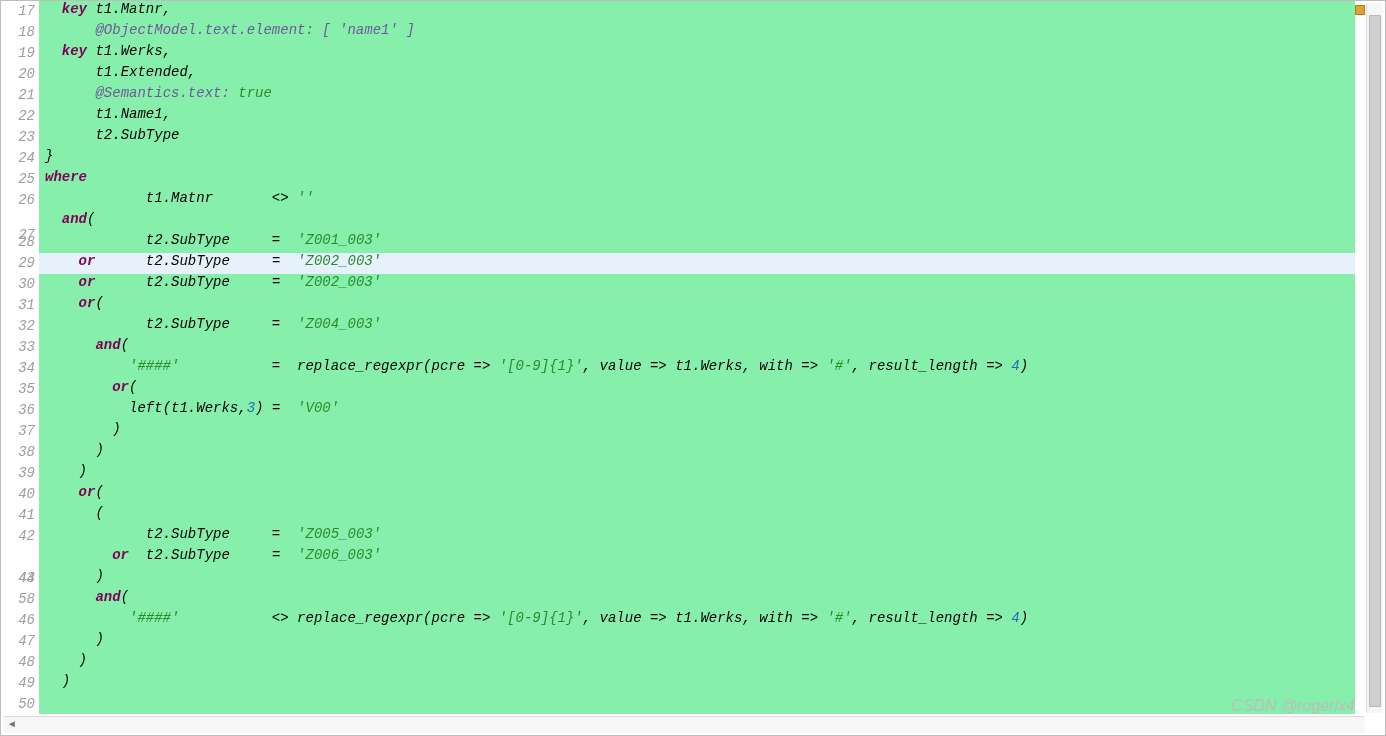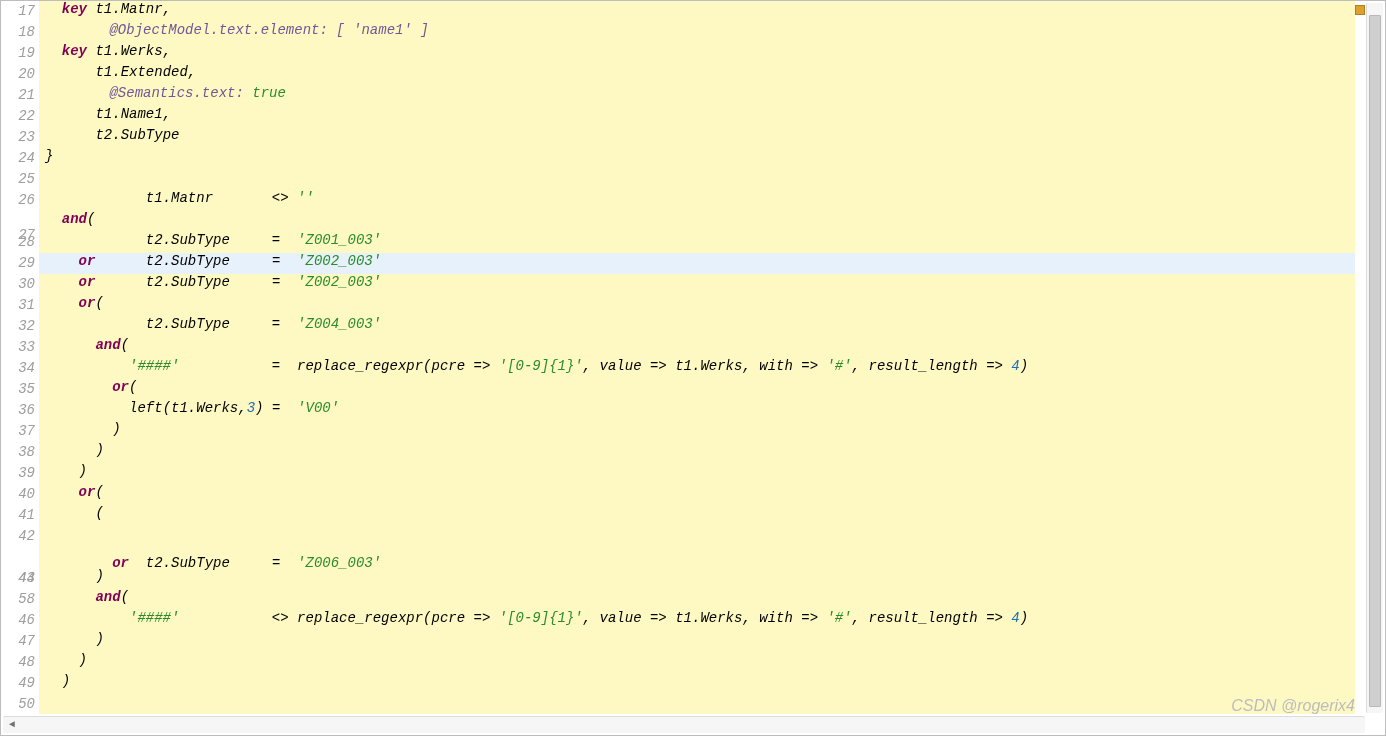--- a/index.html
+++ b/index.html
@@ -23,21 +23,21 @@
   .gutter {
     position: absolute;
     left: 0; top: 0; bottom: 21px;
     width: 38px;
     background: #ffffff;
     border-right: 1px solid #e6e6e6;
   }
   .code-area {
     position: absolute;
     left: 38px; right: 30px; top: 0; bottom: 21px;
-    background: #fef9c3;
+    background: #86efac;
     overflow: hidden;
   }
   .ln {
     position: absolute;
     right: 4px;
     color: #9e9e9e;
     font-size: 14px;
     line-height: 21px;
     height: 21px;
     text-align: right;
@@ -45,21 +45,21 @@
   .code-line {
     white-space: pre;
     height: 21px;
     padding-left: 6px;
   }
   .highlight {
     background: #e6f1fb;
     width: 100%;
   }
   .tok-kw   { color: #7f0055; font-weight: bold; }   
-  .tok-anno { color: #705898; margin-left: 14px; }                       
+  .tok-anno { color: #705898; }                       
   .tok-str  { color: #2a8b2a; }                       
   .tok-num  { color: #1f6fb2; }                       
   .tok-punc { color: #000000; }                       
   .tok-ident{ color: #000000; }
   .tok-bool { color: #2a8b2a; }
 
   .vscroll {
     position: absolute;
     right: 2px; top: 2px; bottom: 22px;
     width: 16px;
@@ -156,37 +156,39 @@
 
   <div class="code-area" id="code-area">
       <div class="code-line" style="position: absolute; left: 0px; right: 0px; top: 0px;"><span class="tok-ident">  </span><span class="tok-kw">key</span><span class="tok-ident"> t1</span><span class="tok-punc">.</span><span class="tok-ident">Matnr</span><span class="tok-punc">,</span></div>
       <div class="code-line" style="position: absolute; left: 0px; right: 0px; top: 21px;"><span class="tok-ident">      </span><span class="tok-anno">@ObjectModel.text.element: [ 'name1' ]</span></div>
       <div class="code-line" style="position: absolute; left: 0px; right: 0px; top: 42px;"><span class="tok-ident">  </span><span class="tok-kw">key</span><span class="tok-ident"> t1</span><span class="tok-punc">.</span><span class="tok-ident">Werks</span><span class="tok-punc">,</span></div>
       <div class="code-line" style="position: absolute; left: 0px; right: 0px; top: 63px;"><span class="tok-ident">      t1</span><span class="tok-punc">.</span><span class="tok-ident">Extended</span><span class="tok-punc">,</span></div>
       <div class="code-line" style="position: absolute; left: 0px; right: 0px; top: 84px;"><span class="tok-ident">      </span><span class="tok-anno">@Semantics.text:</span><span class="tok-ident"> </span><span class="tok-bool">true</span></div>
       <div class="code-line" style="position: absolute; left: 0px; right: 0px; top: 105px;"><span class="tok-ident">      t1</span><span class="tok-punc">.</span><span class="tok-ident">Name1</span><span class="tok-punc">,</span></div>
       <div class="code-line" style="position: absolute; left: 0px; right: 0px; top: 126px;"><span class="tok-ident">      t2</span><span class="tok-punc">.</span><span class="tok-ident">SubType</span></div>
       <div class="code-line" style="position: absolute; left: 0px; right: 0px; top: 147px;"><span class="tok-punc">}</span></div>
+      <div class="code-line" style="position: absolute; left: 0px; right: 0px; top: 168px;"><span class="tok-kw">where</span></div>
       <div class="code-line" style="position: absolute; left: 0px; right: 13px; top: 189px;"><span class="tok-ident">            t1</span><span class="tok-punc">.</span><span class="tok-ident">Matnr       </span><span class="tok-punc">&lt;&gt;</span><span class="tok-ident"> </span><span class="tok-str">''</span></div>
       <div class="code-line" style="position: absolute; left: 0px; right: 0px; top: 210px;"><span class="tok-ident">  </span><span class="tok-kw">and</span><span class="tok-punc">(</span></div>
       <div class="code-line" style="position: absolute; left: 0px; right: 0px; top: 231px;"><span class="tok-ident">            t2</span><span class="tok-punc">.</span><span class="tok-ident">SubType     </span><span class="tok-punc">=</span><span class="tok-ident">  </span><span class="tok-str">'Z001_003'</span></div>
       <div class="code-line highlight" style="position: absolute; left: 0px; right: 0px; top: 252px;"><span class="tok-ident">    </span><span class="tok-kw">or</span><span class="tok-ident">      t2</span><span class="tok-punc">.</span><span class="tok-ident">SubType     </span><span class="tok-punc">=</span><span class="tok-ident">  </span><span class="tok-str">'Z002_003'</span></div>
       <div class="code-line" style="position: absolute; left: 0px; right: 0px; top: 273px;"><span class="tok-ident">    </span><span class="tok-kw">or</span><span class="tok-ident">      t2</span><span class="tok-punc">.</span><span class="tok-ident">SubType     </span><span class="tok-punc">=</span><span class="tok-ident">  </span><span class="tok-str">'Z002_003'</span></div>
       <div class="code-line" style="position: absolute; left: 0px; right: 0px; top: 294px;"><span class="tok-ident">    </span><span class="tok-kw">or</span><span class="tok-punc">(</span></div>
       <div class="code-line" style="position: absolute; left: 0px; right: 0px; top: 315px;"><span class="tok-ident">            t2</span><span class="tok-punc">.</span><span class="tok-ident">SubType     </span><span class="tok-punc">=</span><span class="tok-ident">  </span><span class="tok-str">'Z004_003'</span></div>
       <div class="code-line" style="position: absolute; left: 0px; right: 0px; top: 336px;"><span class="tok-ident">      </span><span class="tok-kw">and</span><span class="tok-punc">(</span></div>
       <div class="code-line" style="position: absolute; left: 0px; right: 0px; top: 357px;"><span class="tok-ident">          </span><span class="tok-str">'####'</span><span class="tok-ident">           </span><span class="tok-punc">=</span><span class="tok-ident">  replace_regexpr</span><span class="tok-punc">(</span><span class="tok-ident">pcre </span><span class="tok-punc">=&gt;</span><span class="tok-ident"> </span><span class="tok-str">'[0-9]{1}'</span><span class="tok-punc">,</span><span class="tok-ident"> value </span><span class="tok-punc">=&gt;</span><span class="tok-ident"> t1</span><span class="tok-punc">.</span><span class="tok-ident">Werks</span><span class="tok-punc">,</span><span class="tok-ident"> with </span><span class="tok-punc">=&gt;</span><span class="tok-ident"> </span><span class="tok-str">'#'</span><span class="tok-punc">,</span><span class="tok-ident"> result_length </span><span class="tok-punc">=&gt;</span><span class="tok-ident"> </span><span class="tok-num">4</span><span class="tok-punc">)</span></div>
       <div class="code-line" style="position: absolute; left: 0px; right: 0px; top: 378px;"><span class="tok-ident">        </span><span class="tok-kw">or</span><span class="tok-punc">(</span></div>
       <div class="code-line" style="position: absolute; left: 0px; right: 0px; top: 399px;"><span class="tok-ident">          left</span><span class="tok-punc">(</span><span class="tok-ident">t1</span><span class="tok-punc">.</span><span class="tok-ident">Werks</span><span class="tok-punc">,</span><span class="tok-num">3</span><span class="tok-punc">)</span><span class="tok-ident"> </span><span class="tok-punc">=</span><span class="tok-ident">  </span><span class="tok-str">'V00'</span></div>
       <div class="code-line" style="position: absolute; left: 0px; right: 0px; top: 420px;"><span class="tok-ident">        </span><span class="tok-punc">)</span></div>
       <div class="code-line" style="position: absolute; left: 0px; right: 0px; top: 441px;"><span class="tok-ident">      </span><span class="tok-punc">)</span></div>
       <div class="code-line" style="position: absolute; left: 0px; right: 0px; top: 462px;"><span class="tok-ident">    </span><span class="tok-punc">)</span></div>
       <div class="code-line" style="position: absolute; left: 0px; right: 0px; top: 483px;"><span class="tok-ident">    </span><span class="tok-kw">or</span><span class="tok-punc">(</span></div>
       <div class="code-line" style="position: absolute; left: 0px; right: 0px; top: 504px;"><span class="tok-ident">      </span><span class="tok-punc">(</span></div>
-      <div class="code-line" style="position: absolute; left: 0px; right: 0px; top: 546px; margin-top: 8px;"><span class="tok-ident">        </span><span class="tok-kw">or</span><span class="tok-ident">  t2</span><span class="tok-punc">.</span><span class="tok-ident">SubType     </span><span class="tok-punc">=</span><span class="tok-ident">  </span><span class="tok-str">'Z006_003'</span></div>
+      <div class="code-line" style="position: absolute; left: 0px; right: 0px; top: 525px;"><span class="tok-ident">            t2</span><span class="tok-punc">.</span><span class="tok-ident">SubType     </span><span class="tok-punc">=</span><span class="tok-ident">  </span><span class="tok-str">'Z005_003'</span></div>
+      <div class="code-line" style="position: absolute; left: 0px; right: 0px; top: 546px;"><span class="tok-ident">        </span><span class="tok-kw">or</span><span class="tok-ident">  t2</span><span class="tok-punc">.</span><span class="tok-ident">SubType     </span><span class="tok-punc">=</span><span class="tok-ident">  </span><span class="tok-str">'Z006_003'</span></div>
       <div class="code-line" style="position: absolute; left: 0px; right: 0px; top: 567px;"><span class="tok-ident">      </span><span class="tok-punc">)</span></div>
       <div class="code-line" style="position: absolute; left: 0px; right: 0px; top: 588px;"><span class="tok-ident">      </span><span class="tok-kw">and</span><span class="tok-punc">(</span></div>
       <div class="code-line" style="position: absolute; left: 0px; right: 0px; top: 609px;"><span class="tok-ident">          </span><span class="tok-str">'####'</span><span class="tok-ident">           </span><span class="tok-punc">&lt;&gt;</span><span class="tok-ident"> replace_regexpr</span><span class="tok-punc">(</span><span class="tok-ident">pcre </span><span class="tok-punc">=&gt;</span><span class="tok-ident"> </span><span class="tok-str">'[0-9]{1}'</span><span class="tok-punc">,</span><span class="tok-ident"> value </span><span class="tok-punc">=&gt;</span><span class="tok-ident"> t1</span><span class="tok-punc">.</span><span class="tok-ident">Werks</span><span class="tok-punc">,</span><span class="tok-ident"> with </span><span class="tok-punc">=&gt;</span><span class="tok-ident"> </span><span class="tok-str">'#'</span><span class="tok-punc">,</span><span class="tok-ident"> result_length </span><span class="tok-punc">=&gt;</span><span class="tok-ident"> </span><span class="tok-num">4</span><span class="tok-punc">)</span></div>
       <div class="code-line" style="position: absolute; left: 0px; right: 0px; top: 630px;"><span class="tok-ident">      </span><span class="tok-punc">)</span></div>
       <div class="code-line" style="position: absolute; left: 0px; right: 0px; top: 651px;"><span class="tok-ident">    </span><span class="tok-punc">)</span></div>
       <div class="code-line" style="position: absolute; left: 0px; right: 0px; top: 672px;"><span class="tok-ident">  </span><span class="tok-punc">)</span></div>
       <div class="code-line" style="position: absolute; left: 0px; right: 0px; top: 693px;"><span class="tok-ident">  </span></div>
     </div>
 
   <div class="minimap-marker"></div>

